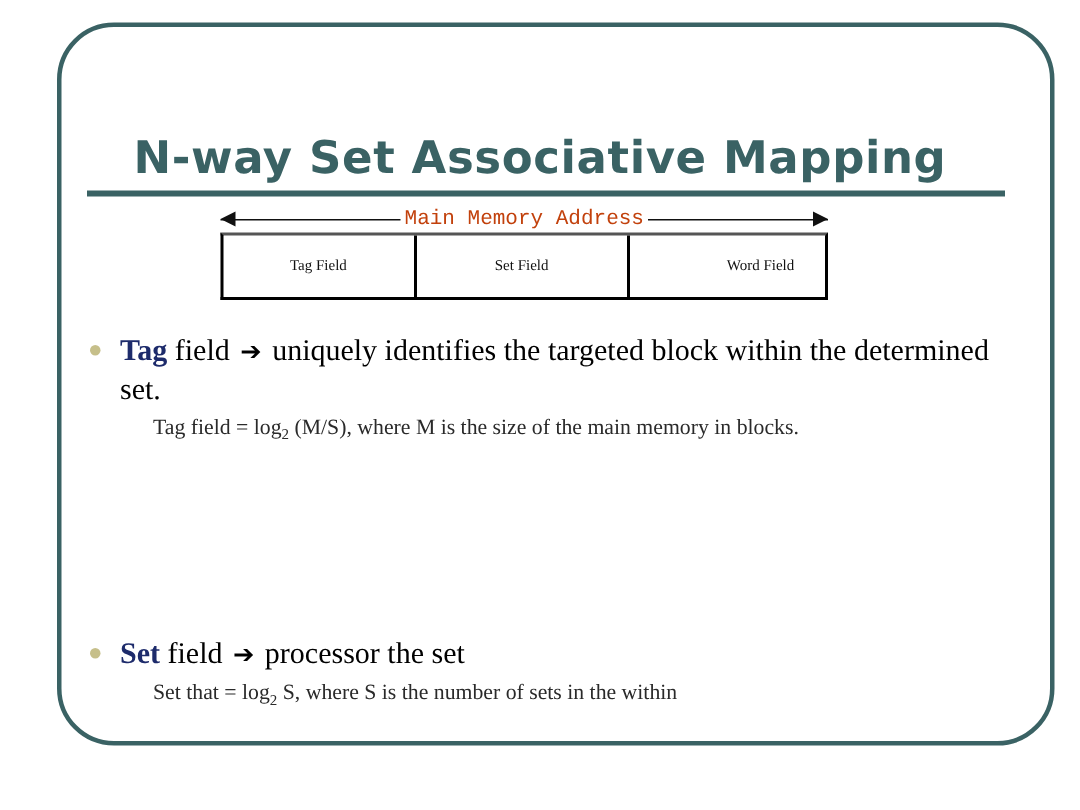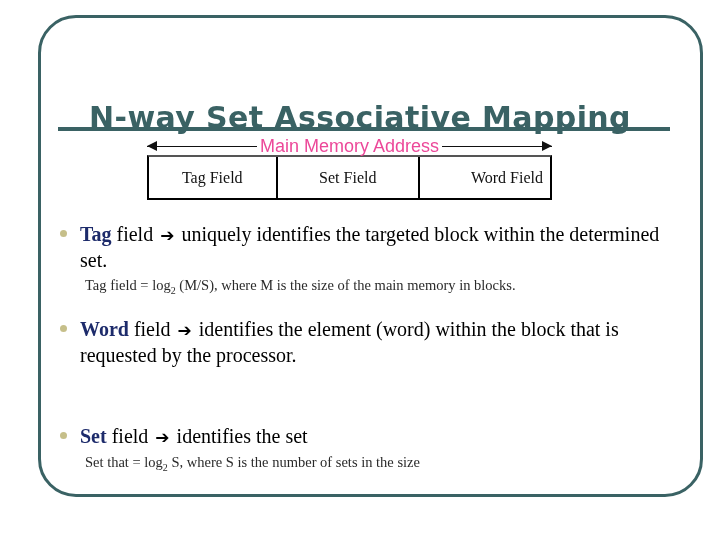--- a/index.html
+++ b/index.html
@@ -36,21 +36,20 @@
     left: 40px;
     top: 88px;
     width: 640px;
     text-align: center;
     font-family: "DejaVu Sans", sans-serif;
     font-weight: bold;
     font-size: 30px;
     letter-spacing: 0.4px;
     color: #3a6264;
     white-space: nowrap;
-    margin-top: 12px;
   }
   #title-rule {
     position: absolute;
     left: 58px;
     top: 127px;
     width: 612px;
     height: 4px;
     background: #3a6264;
   }
 
@@ -90,38 +89,38 @@
     position: absolute;
     right: 0;
     top: -4.5px;
     width: 0; height: 0;
     border-top: 5px solid transparent;
     border-bottom: 5px solid transparent;
     border-left: 10px solid #111;
   }
   #addr-label {
     padding: 0 3px;
-    font-size: 18px;
+    font-size: 14px;
     white-space: nowrap;
-    font-family: Liberation Sans, sans-serif;
-    color: #ec4899;
+    font-family: Liberation Mono, monospace;
+    color: #c2410c;
   }
   #fields-row {
     display: flex;
     border: 2px solid #000;
     border-top: 2px solid #555;
     height: 45px;
     box-sizing: border-box;
     background: #fff;
   }
   .field-cell {
     display: flex;
     align-items: center;
     justify-content: center;
-    font-size: 16px;
+    font-size: 10px;
     color: #111;
     border-right: 2px solid #000;
     box-sizing: border-box;
   }
   .field-cell:last-child { border-right: none; padding-left: 44px; }
   .field-tag  { width: 130px; }
   .field-set  { width: 144px; }
   .field-word { width: 131px; }
 
   
@@ -159,21 +158,21 @@
   }
   .arrow-glyph {
     font-family: "DejaVu Sans", sans-serif;
     font-weight: bold;
     font-size: 17px;
     color: #000;
     padding: 0 2px;
   }
   .formula {
     margin-top: 4px;
-    margin-left: 25px;
+    margin-left: 42px;
     font-family: "Liberation Serif", serif;
     font-size: 14.5px;
     color: #2a2a2a;
     white-space: nowrap;
   }
   .formula sub { font-size: 10px; }
 </style>
 </head>
 <body>
 
@@ -205,37 +204,29 @@
       <div class="bullet-text">
         <span class="kw">Tag</span><span> field </span><span class="arrow-glyph">➔</span> <span>uniquely identifies the targeted block within the determined set.</span>
       </div>
     </div>
     <div class="formula">
       <span>Tag field = log</span><sub>2</sub><span> (M/S), where M is the size of the main memory in blocks.</span>
     </div>
   </div>
 
   <div class="bullet-block" id="b2">
-    <div class="bullet-line">
-      <div class="bullet-dot">
-          <span></span>
-        </div>
-      <div class="bullet-text">
-        <span class="kw">Word</span><span> field </span><span class="arrow-glyph">➔</span> <span>identifies the element (word) within the block that is requested by the processor.</span>
-      </div>
-    </div>
   </div>
 
   <div class="bullet-block" id="b3">
     <div class="bullet-line">
       <div class="bullet-dot">
           <span></span>
         </div>
       <div class="bullet-text">
-        <span class="kw">Set</span><span> field </span><span class="arrow-glyph">➔</span> <span>identifies the set</span>
+        <span class="kw">Set</span><span> field </span><span class="arrow-glyph">➔</span> <span>processor the set</span>
       </div>
     </div>
     <div class="formula">
-      <span>Set that = log</span><sub>2</sub><span> S, where S is the number of sets in the size</span>
+      <span>Set that = log</span><sub>2</sub><span> S, where S is the number of sets in the within</span>
     </div>
   </div>
 
 </div>
 
 </body></html>

